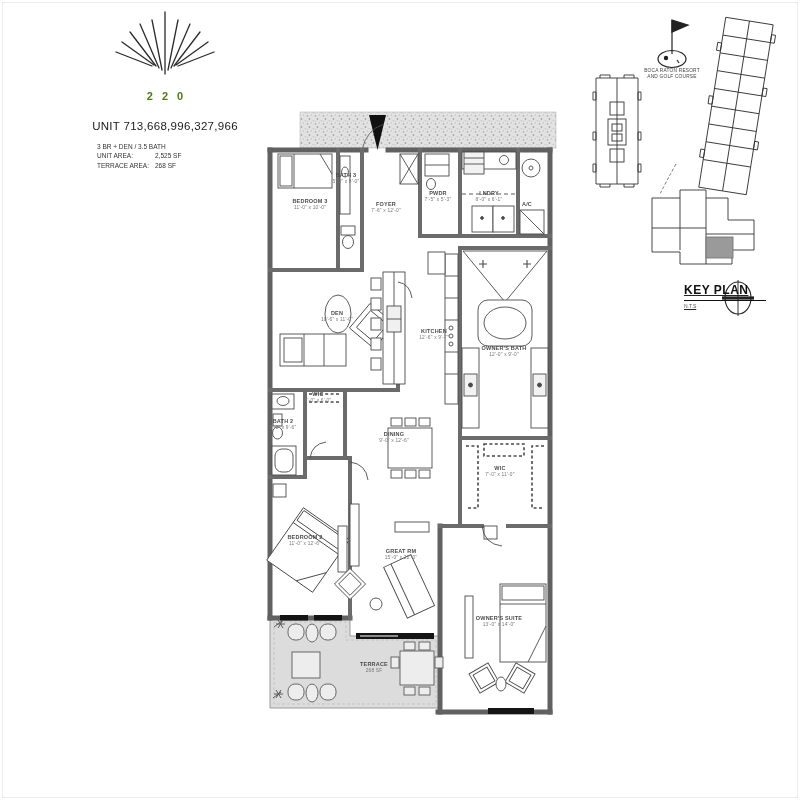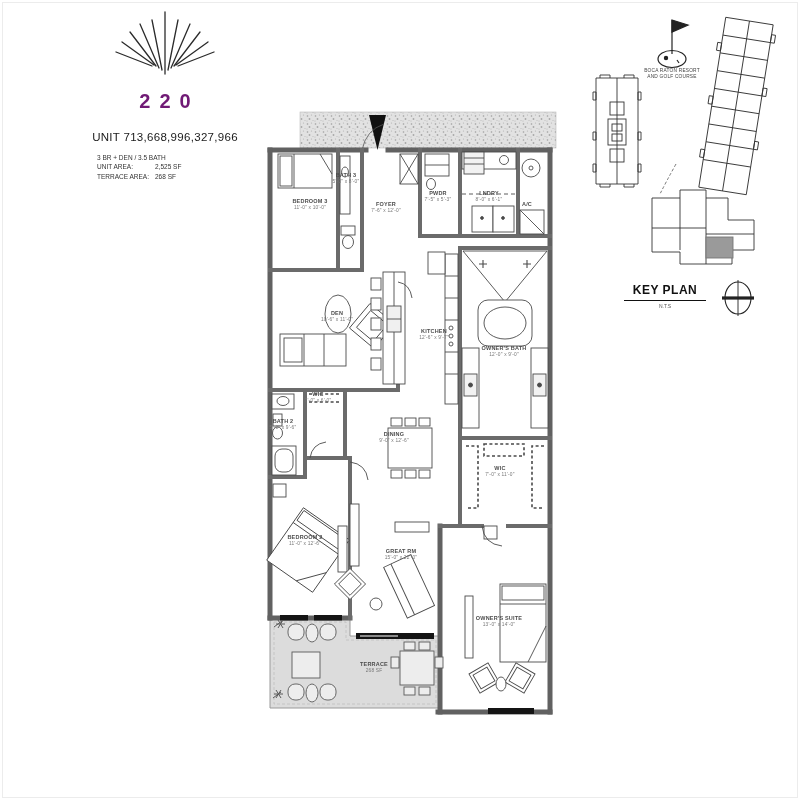--- a/index.html
+++ b/index.html
@@ -3,32 +3,32 @@
 <meta charset="utf-8">
 <style>
   html,body{margin:0;padding:0;background:#fff;}
   #page{position:relative;width:800px;height:800px;background:#fff;overflow:hidden;
         font-family:"Liberation Sans",sans-serif;color:#222;}
   #frame{position:absolute;inset:2px;border:1px solid #ececec;pointer-events:none;}
   .abs{position:absolute;}
   
   #brand{position:absolute;left:55px;top:10px;width:220px;text-align:center;}
   #brand-title{font-size:30px;font-weight:700;letter-spacing:11px;color:#1e1e1e;margin-top:4px;padding-left:11px;}
-  #brand-number{font-size:20px;font-weight:600;letter-spacing:9px;color:#701a75;margin-top:14px;padding-left:9px;}
+  #brand-number{font-size:11px;font-weight:600;letter-spacing:9px;color:#4d7c0f;margin-top:14px;padding-left:9px;}
   #brand-units{font-size:11.5px;color:#1a1a1a;margin-top:18px;letter-spacing:.3px;}
   #brand-specs{margin:10px 0 0 42px;text-align:left;font-size:6.5px;line-height:1.45;color:#333;width:150px;}
   .spec-row{display:flex;}
   .spec-label{width:58px;}
   
   .room-label{position:absolute;transform:translate(-50%,-50%);text-align:center;
               font-size:5.5px;line-height:1.25;color:#555;white-space:nowrap;letter-spacing:.2px;}
   .room-label .rl-name{display:block;font-weight:700;color:#4c4c4c;}
   .room-label .rl-dims{display:block;font-size:4.8px;color:#777;}
   
-  #keyplan-caption{position:absolute;left:624px;top:283px;width:82px;text-align:center;}
+  #keyplan-caption{position:absolute;left:684px;top:283px;width:82px;text-align:left;text-decoration:underline;}
   #keyplan-title{font-size:12px;font-weight:700;letter-spacing:.5px;color:#111;
                  border-bottom:1.5px solid #111;padding-bottom:3px;}
   #keyplan-nts{font-size:5px;color:#555;margin-top:2px;}
   #landmark{position:absolute;left:612px;top:68px;width:120px;text-align:center;
             font-size:4.8px;line-height:1.35;color:#444;letter-spacing:.2px;}
   svg{display:block;}
 </style>
 </head>
 <body>
 

